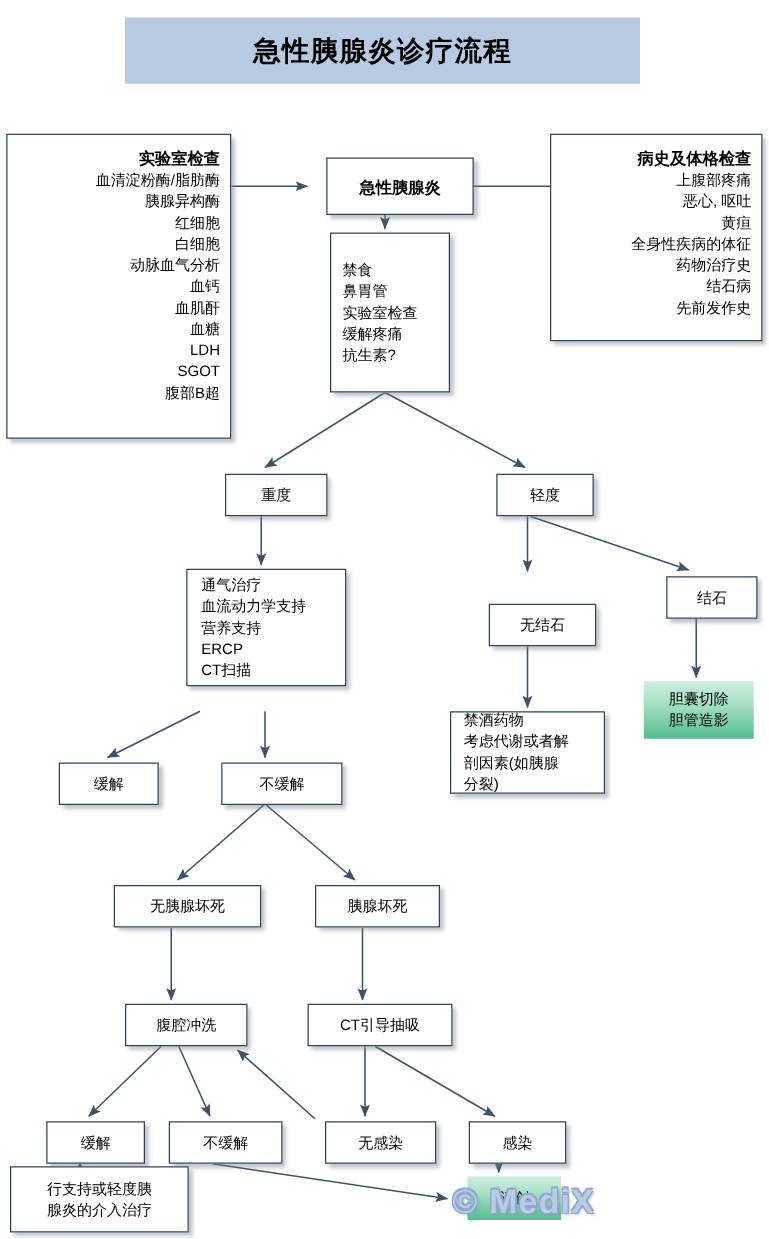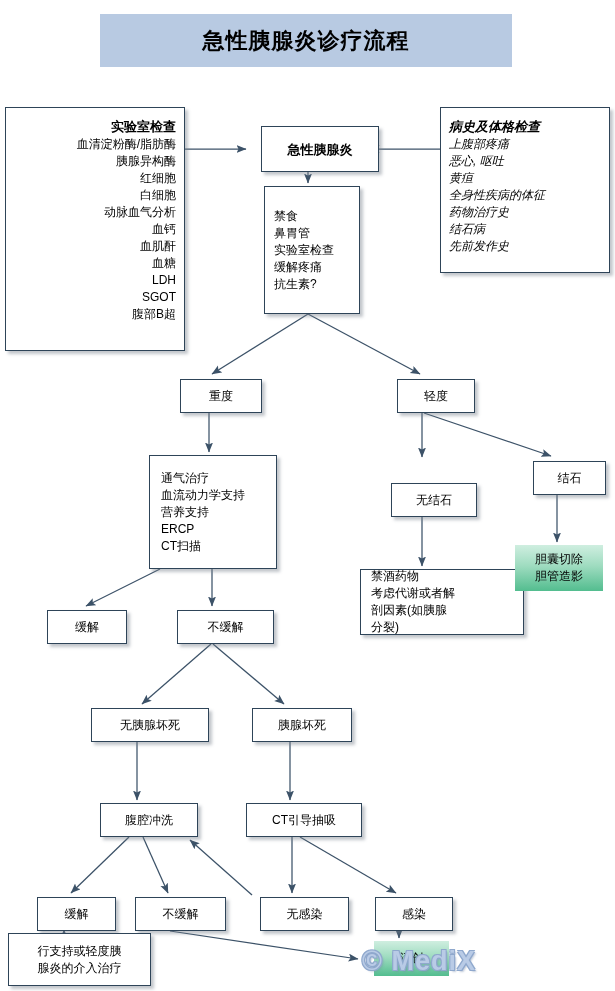--- a/index.html
+++ b/index.html
@@ -126,21 +126,21 @@
   <div class="li">白细胞</div>
   <div class="li">动脉血气分析</div>
   <div class="li">血钙</div>
   <div class="li">血肌酐</div>
   <div class="li">血糖</div>
   <div class="li">LDH</div>
   <div class="li">SGOT</div>
   <div class="li">腹部B超</div>
 </div>
 
-<div class="node listbox" style="left:440px;top:107px;width:170px;height:166px;text-align:left;padding-left:8px;font-style:italic;">
+<div class="node listbox" style="left:440px;top:107px;width:170px;height:166px;text-align:right;padding-left:8px;">
   <div class="hdr">病史及体格检查</div>
   <div class="li" style="padding-left:0;">上腹部疼痛</div>
   <div class="li" style="padding-left:0;">恶心, 呕吐</div>
   <div class="li" style="padding-left:0;">黄疸</div>
   <div class="li" style="padding-left:0;">全身性疾病的体征</div>
   <div class="li" style="padding-left:0;">药物治疗史</div>
   <div class="li" style="padding-left:0;">结石病</div>
   <div class="li" style="padding-left:0;">先前发作史</div>
 </div>
 
@@ -156,36 +156,36 @@
   <div class="ln">抗生素?</div>
 </div>
 
 <div class="node center" style="left:168px;top:379px;width:82px;height:34px;">
   <span>重度</span>
 </div>
 <div class="node center" style="left:385px;top:379px;width:78px;height:34px;">
   <span>轻度</span>
 </div>
 
-<div class="node stackl" style="left:149px;top:455px;width:128px;height:114px;padding-left:11px;">
+<div class="node stackl" style="left:149px;top:455px;width:128px;height:94px;padding-left:11px;">
   <div class="ln">通气治疗</div>
   <div class="ln">血流动力学支持</div>
   <div class="ln">营养支持</div>
   <div class="ln">ERCP</div>
   <div class="ln">CT扫描</div>
 </div>
 
 <div class="node center" style="left:379px;top:483px;width:86px;height:34px;">
   <span>无结石</span>
 </div>
 <div class="node center" style="left:521px;top:461px;width:73px;height:34px;">
   <span>结石</span>
 </div>
 
-<div class="node stackl" style="left:360px;top:569px;width:164px;height:66px;padding-left:10px;">
+<div class="node stackl" style="left:360px;top:569px;width:124px;height:66px;padding-left:10px;">
   <div class="ln">禁酒药物</div>
   <div class="ln">考虑代谢或者解</div>
   <div class="ln">剖因素(如胰腺</div>
   <div class="ln">分裂)</div>
 </div>
 
 <div class="node green stack" style="left:515px;top:545px;width:88px;height:46px;">
   <div class="ln">胆囊切除</div>
   <div class="ln">胆管造影</div>
 </div>

